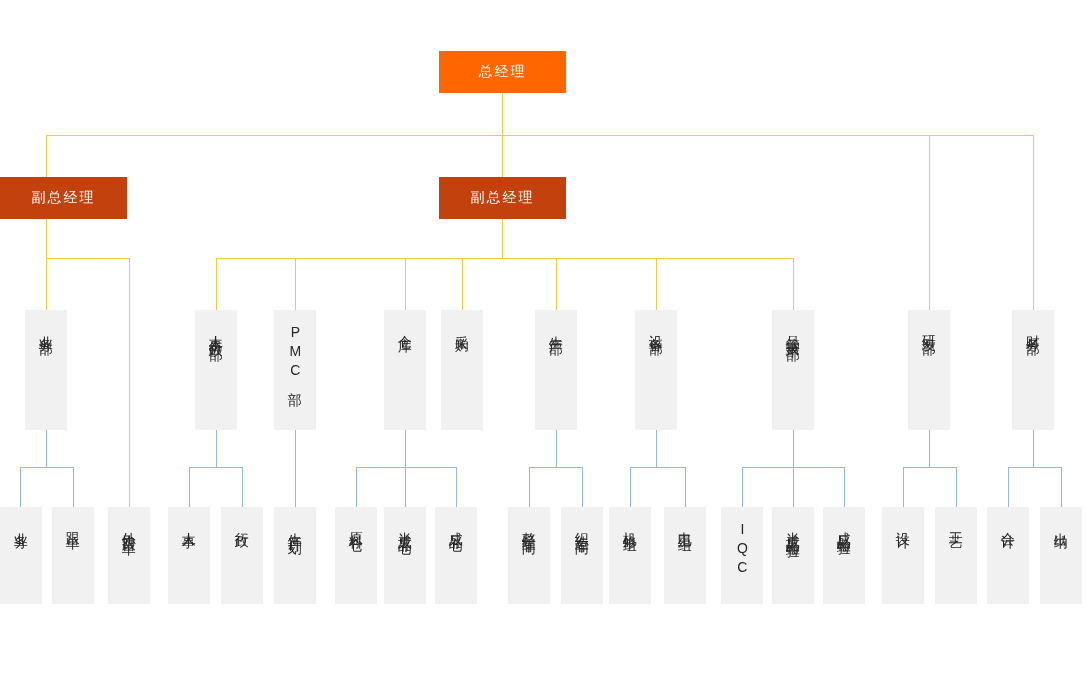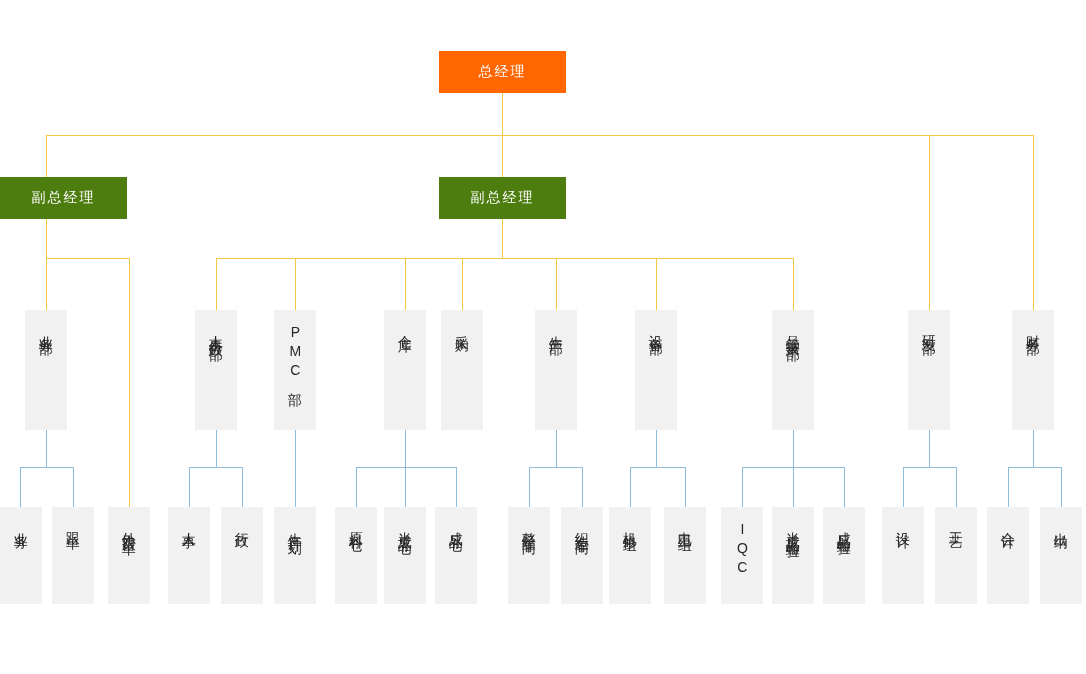--- a/index.html
+++ b/index.html
@@ -32,21 +32,21 @@
   
   .node.lvl1 {
     background: #ff6600;
     color: #ffffff;
     font-size: 14px;
     letter-spacing: 2px;
   }
 
   
   .node.lvl2 {
-    background: #4d7c0f;
+    background: #c2410c;
     color: #ffffff;
     font-size: 14px;
     letter-spacing: 2px;
   }
 
   
   .node.lvl3, .node.lvl4 {
     background: #f1f1f1;
     color: #262626;
     font-size: 14px;

